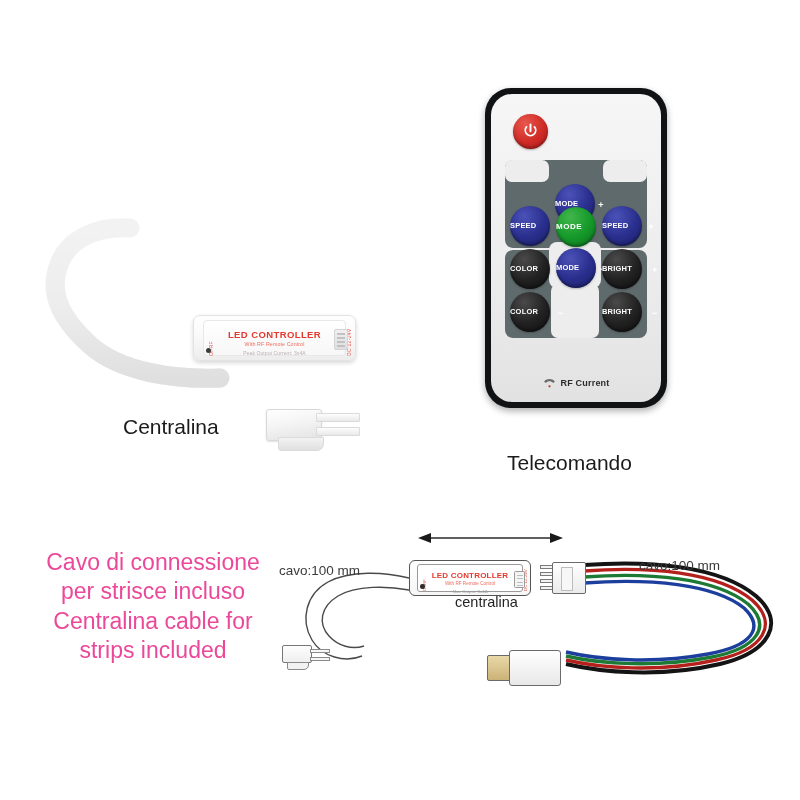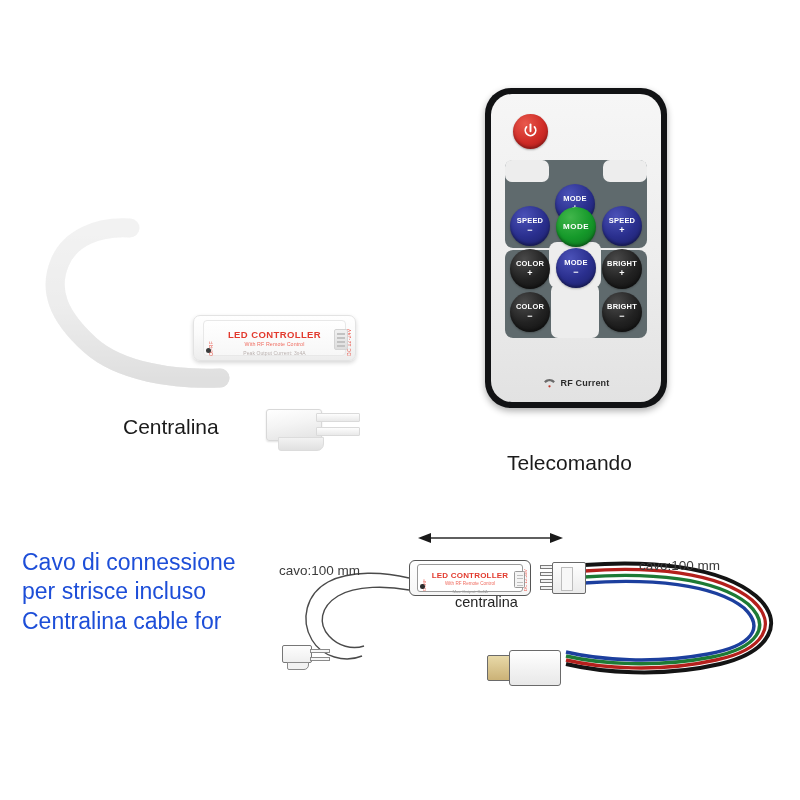--- a/index.html
+++ b/index.html
@@ -132,24 +132,25 @@
   }
   #plate-cross { left: 14px; top: 66px; width: 142px; height: 88px; }
   #plate-bottom { left: 14px; top: 156px; width: 142px; height: 88px; }
 
   .pad-cut {
     position: absolute; background: #ededed; border-radius: 7px;
   }
 
   .rbtn {
     position: absolute; width: 40px; height: 40px; border-radius: 50%;
-    display: flex; flex-direction: column;
-    align-items: center; justify-content: center;
+    display: flex; flex-direction: row;
+    align-items: center; justify-content: flex-start;
     color: #ffffff; line-height: 1;
     box-shadow: inset 0 -2px 3px rgba(0,0,0,.35), 0 1px 2px rgba(0,0,0,.25);
+    gap: 20px;
   }
   .rbtn .t { font-size: 7.5px; font-weight: bold; letter-spacing: .2px; }
   .rbtn .s { font-size: 9px; font-weight: bold; margin-top: 2px; }
   .b-blue  { background: radial-gradient(circle at 36% 26%, #4b52b8 0%, #2a2f8e 52%, #191d63 100%); }
   .b-green { background: radial-gradient(circle at 36% 26%, #41b64b 0%, #15992a 52%, #0c6d1d 100%); }
   .b-black { background: radial-gradient(circle at 36% 26%, #4a4a4a 0%, #222222 52%, #0d0d0d 100%); }
   .b-green .t { font-size: 8px; letter-spacing: .5px; }
 
   
   #rf-wireless {
@@ -157,22 +158,22 @@
     display: flex; align-items: center; justify-content: center; gap: 5px;
     font-size: 9px; font-weight: bold; color: #2b2b2b; letter-spacing: .2px;
   }
   #rf-wireless svg { width: 13px; height: 11px; }
 
   #cap-telecomando { left: 507px; top: 444px; font-size: 21px; }
 
   
   #text-block {
     position: absolute; left: 22px; top: 548px; width: 262px;
-    text-align: left; font-size: 23px; line-height: 1.28;
-    color: #1d4ed8; font-weight: 400;
+    text-align: center; font-size: 23px; line-height: 1.28;
+    color: #ec4899; font-weight: 400;
   }
 
   #cap-cavo-left  { left: 279px; top: 556px; font-size: 13.5px; color: #3b3b3b; }
   #cap-cavo-right { left: 639px; top: 551px; font-size: 13.5px; color: #3b3b3b; }
   #cap-centralina-small { left: 455px; top: 587px; font-size: 14.5px; color: #242424; }
 
   
   #dim-37 { position: absolute; left: 418px; top: 508px; width: 145px; height: 40px; }
   #dim-37 .dim-label {
     position: absolute; left: 0; right: 0; top: 0;
@@ -394,20 +395,21 @@
       </div>
     </div>
   </div>
 
   <div class="cap" id="cap-telecomando">Telecomando</div>
 
   <div id="text-block">
     <div>Cavo di connessione</div>
     <div>per strisce incluso</div>
     <div>Centralina cable for</div>
+    <div>strips included</div>
   </div>
 
   <div id="dim-37">
     <svg width="145" height="16">
       <line x1="10" y1="8" x2="135" y2="8" stroke="#2a2a2a" stroke-width="1.6"></line>
       <polygon points="0,8 13,3 13,13" fill="#1a1a1a"></polygon>
       <polygon points="145,8 132,3 132,13" fill="#1a1a1a"></polygon>
     </svg>
   </div>
 

